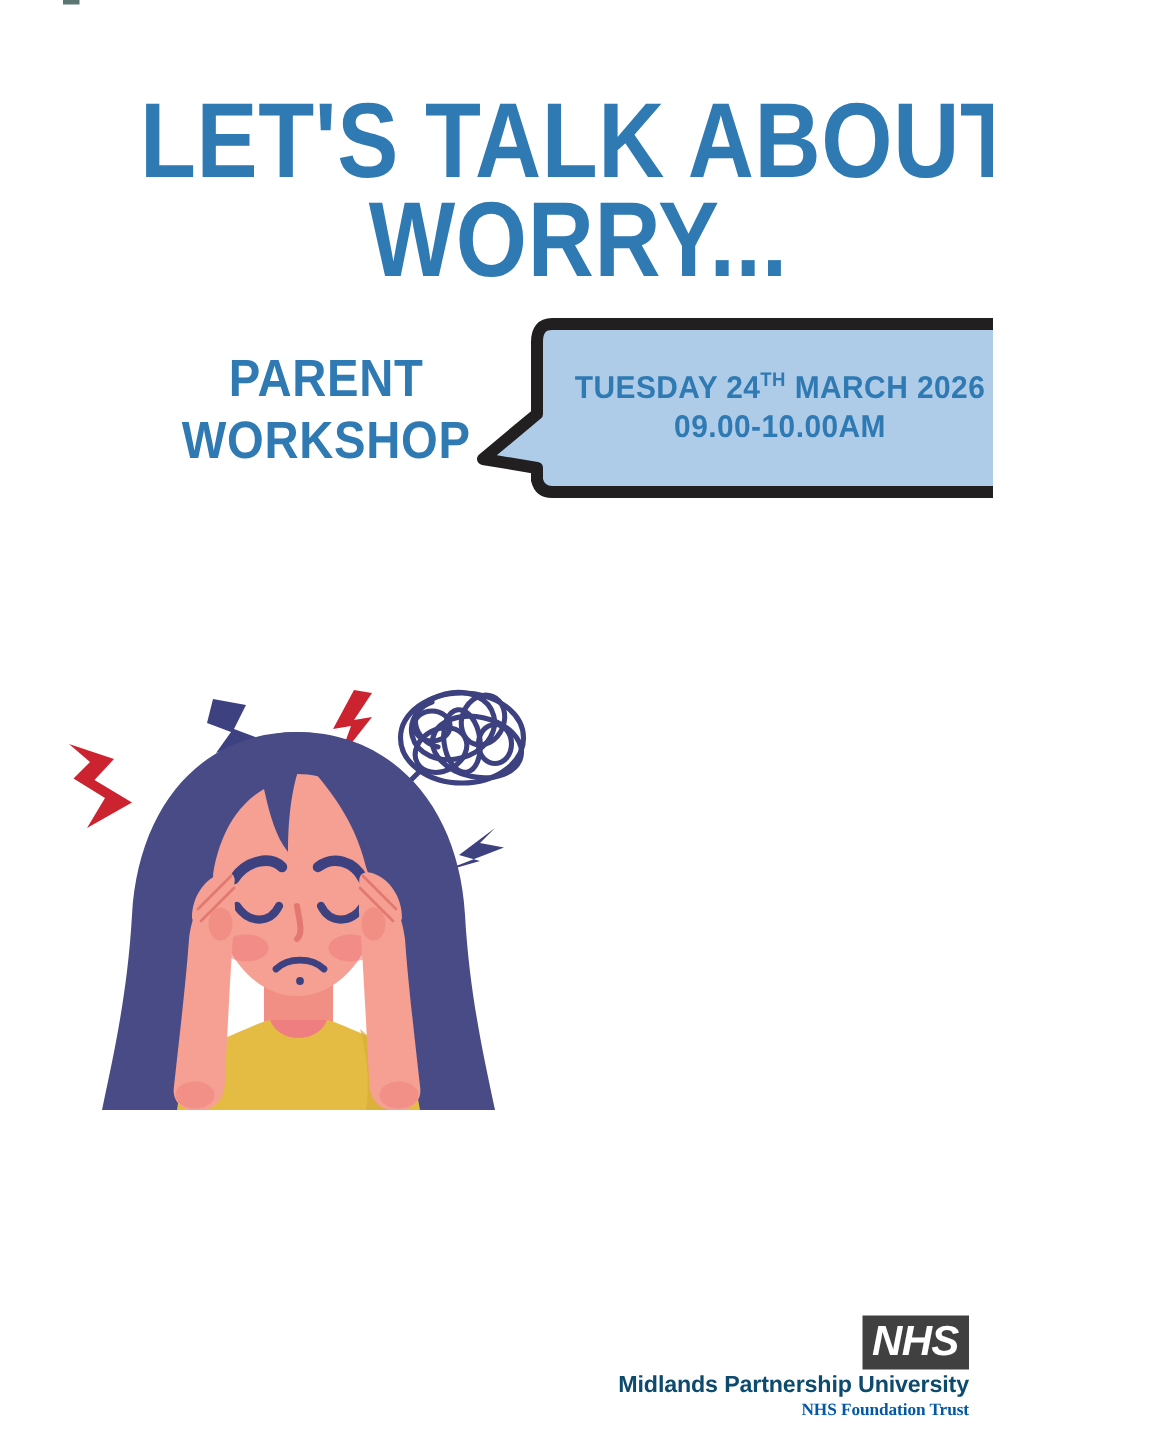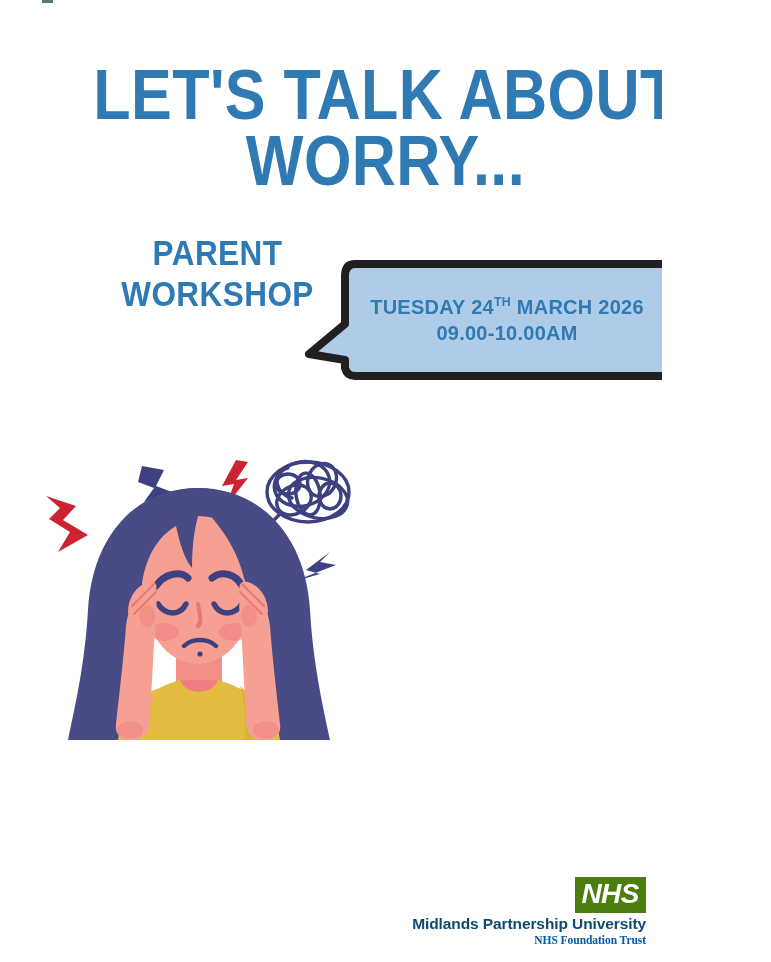--- a/index.html
+++ b/index.html
@@ -62,25 +62,24 @@
     line-height: 1.18;
     letter-spacing: 0.5px;
     transform: scaleX(0.9);
     transform-origin: 50% 0;
     white-space: pre-line;
   }
 
   
   #bubble-wrap {
     position: absolute;
-    left: 303px;
+    left: 316px;
     top: 212px;
     width: 375px;
     height: 125px;
-    margin-top: 48px;
   }
   #bubble-svg {
     position: absolute;
     left: 0;
     top: 0;
   }
   #bubble-text {
     position: absolute;
     left: 46px;
     top: 34px;
@@ -127,21 +126,21 @@
 
   
   #nhs-logo {
     position: absolute;
     right: 16px;
     bottom: 14px;
     text-align: right;
   }
   #nhs-box {
     display: inline-block;
-    background: #4d7c0f;
+    background: #404040;
     color: #ffffff;
     font-family: "Liberation Sans", sans-serif;
     font-weight: bold;
     font-style: italic;
     font-size: 28px;
     line-height: 1;
     padding: 3px 7px 5px 6px;
     letter-spacing: -0.5px;
     margin-bottom: 2px;
   }

